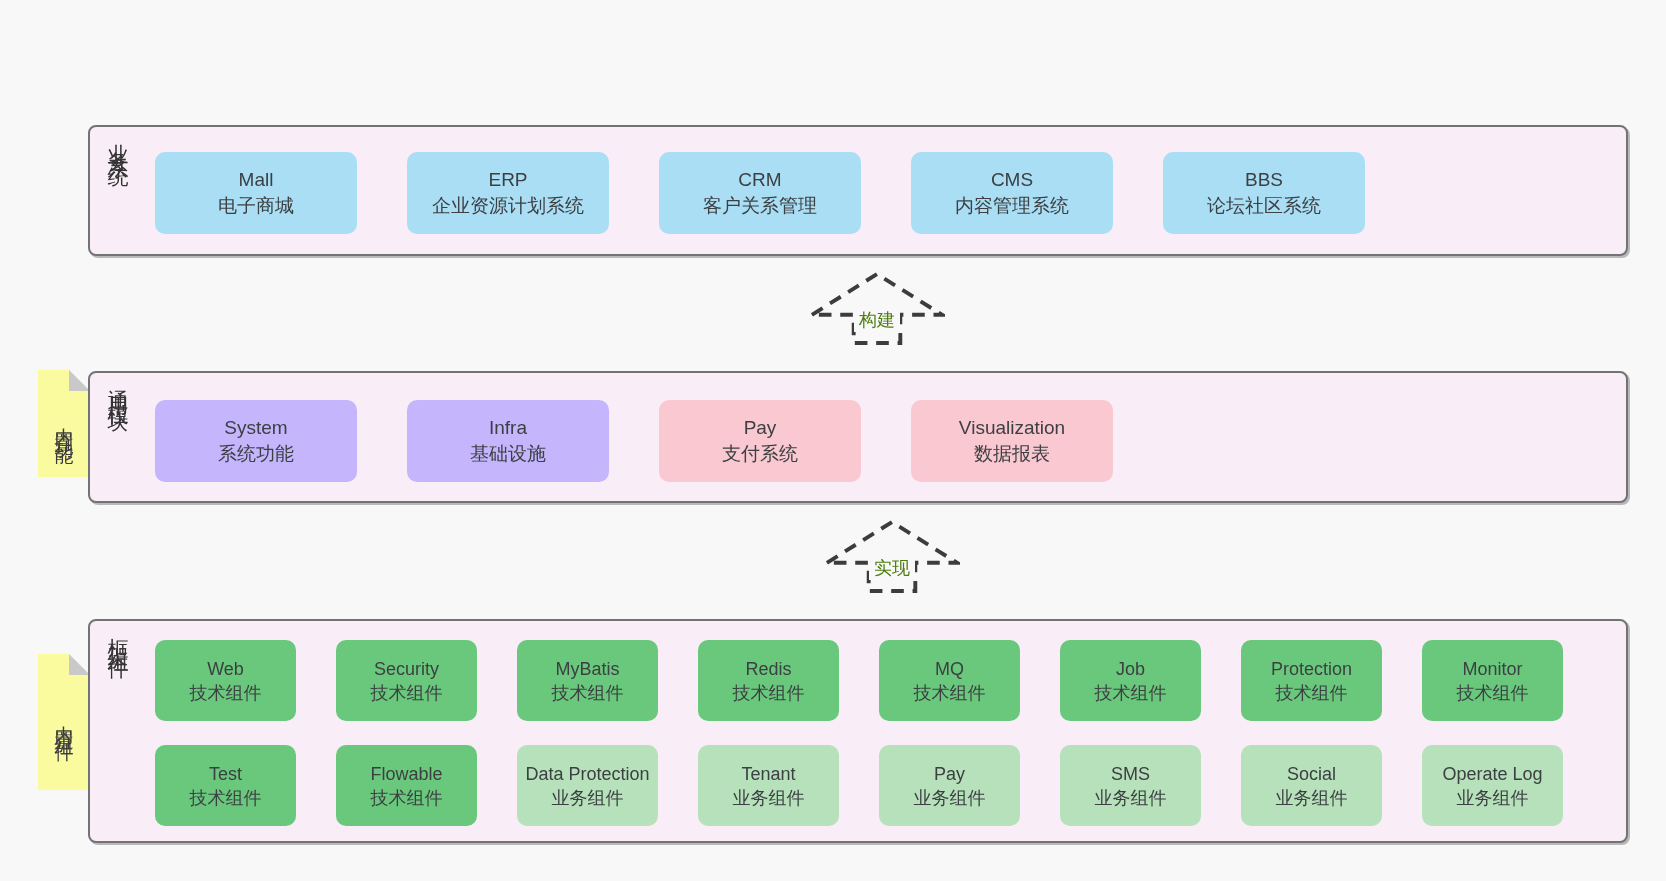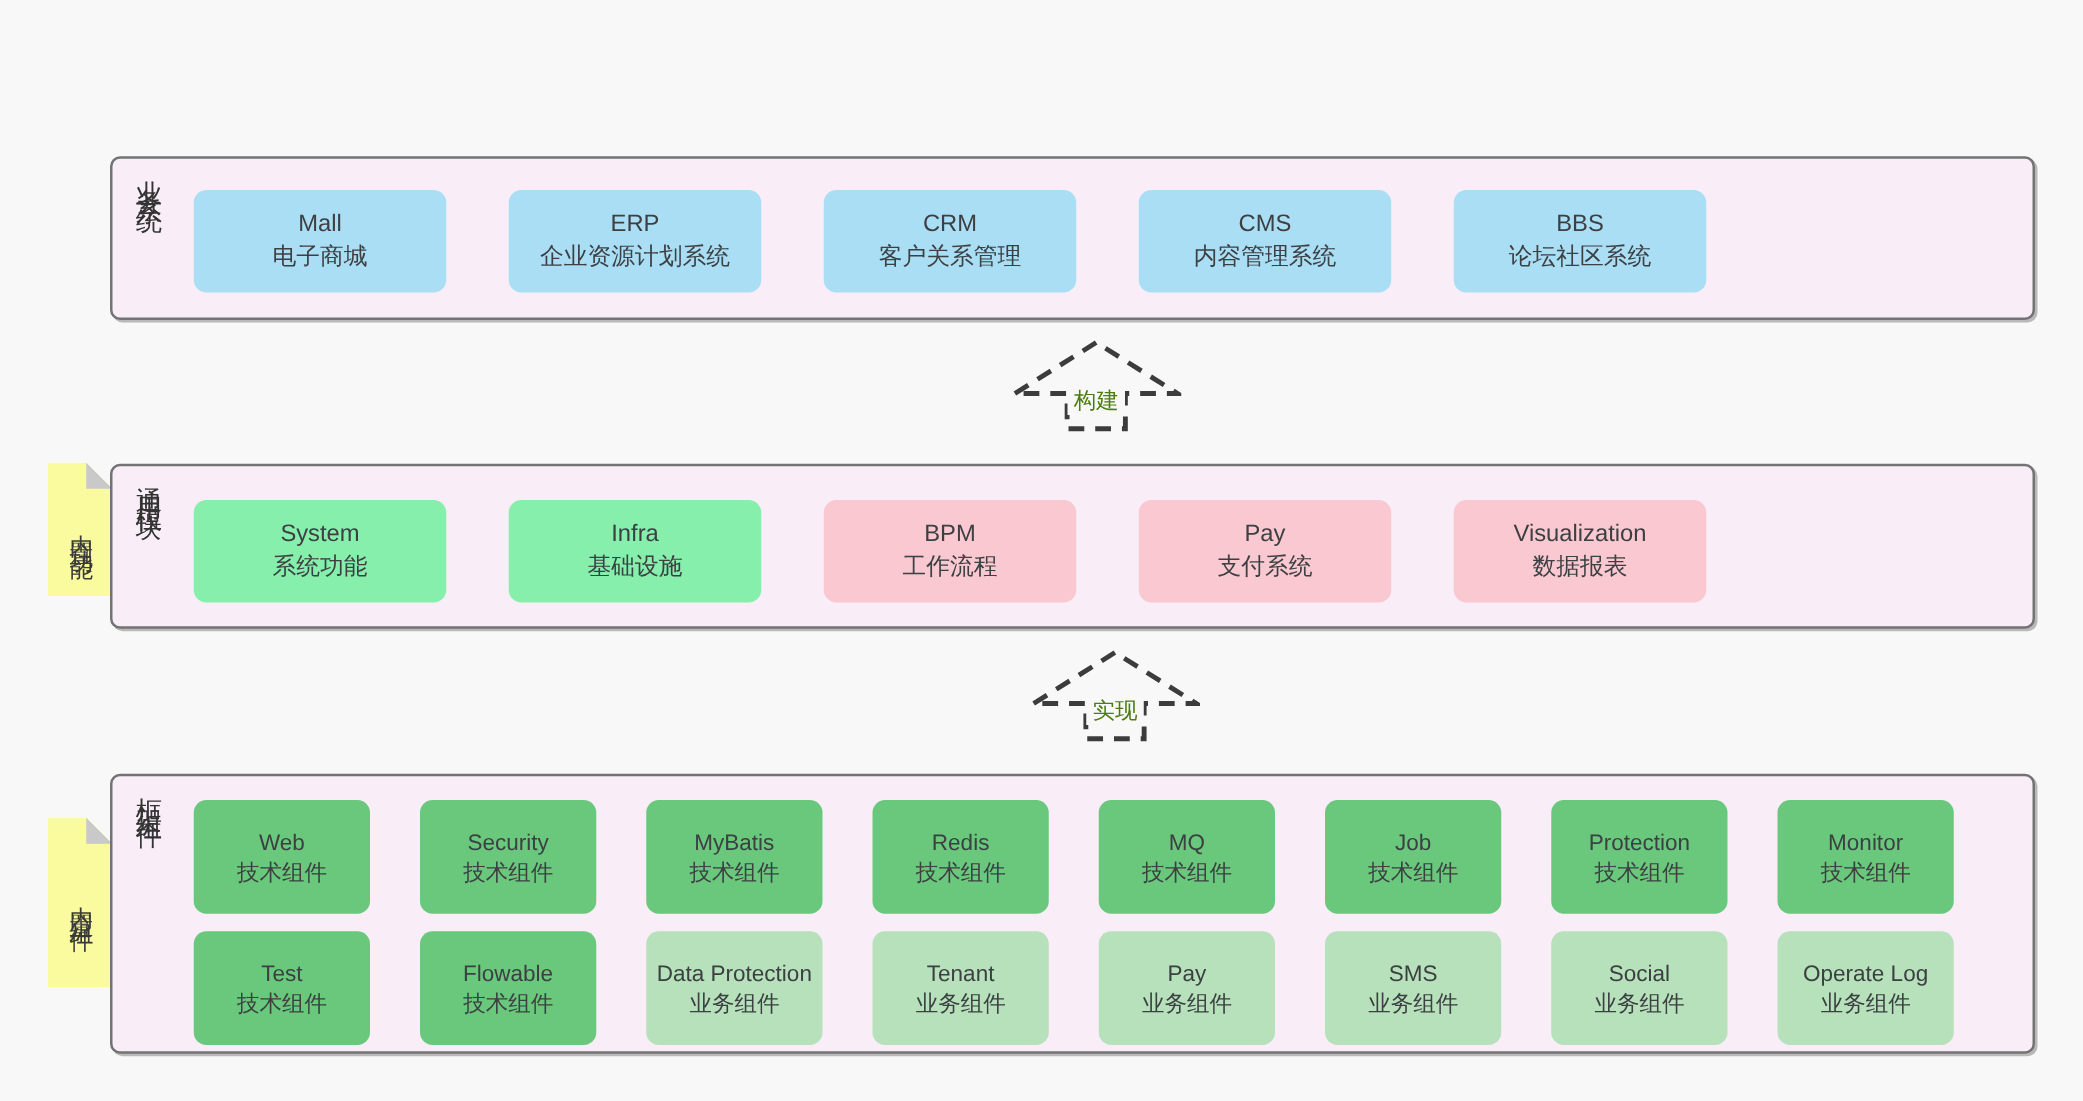--- a/index.html
+++ b/index.html
@@ -37,24 +37,24 @@
   .row-l1 { top:25px; }
   .row-l2 { top:27px; }
   .row-l3a { top:19px; }
   .row-l3b { top:124px;align-items:flex-end; }
 
   .box {
     display:flex; flex-direction:column; align-items:center; justify-content:center;
     border-radius:10px; text-align:center; padding:0 8px;
   }
   .box-lg { width:202px; height:82px; font-size:19px; line-height:26px; }
-  .box-sm { width:141px; height:91px; font-size:18px; line-height:24px; }
+  .box-sm { width:141px; height:81px; font-size:18px; line-height:24px; }
 
   .v-blue        { background:#aadef5; }
-  .v-red         { background:#86efac; }
+  .v-red         { background:#c4b5fd; }
   .v-pink        { background:#fac8d1; }
   .v-green       { background:#6ac87c; }
   .v-green-light { background:#b6e1ba; }
 
   
   .note {
     position:absolute; width:52px; background:#fafa9e; z-index:1;
     display:flex; align-items:center; justify-content:center;
     clip-path:polygon(0 0, calc(100% - 21px) 0, 100% 21px, 100% 100%, 0 100%);
   }
@@ -136,24 +136,20 @@
     <div class="row row-6 row-l2">
       <div class="box box-lg v-red">
         <div>System</div>
         <div>系统功能</div>
       </div>
       <div class="box box-lg v-red">
         <div>Infra</div>
         <div>基础设施</div>
       </div>
       <div class="box box-lg v-pink">
-        <div>BPM</div>
-        <div>工作流程</div>
-      </div>
-      <div class="box box-lg v-pink">
         <div>Pay</div>
         <div>支付系统</div>
       </div>
       <div class="box box-lg v-pink">
         <div>Visualization</div>
         <div>数据报表</div>
       </div>
     </div>
   </div>
 

